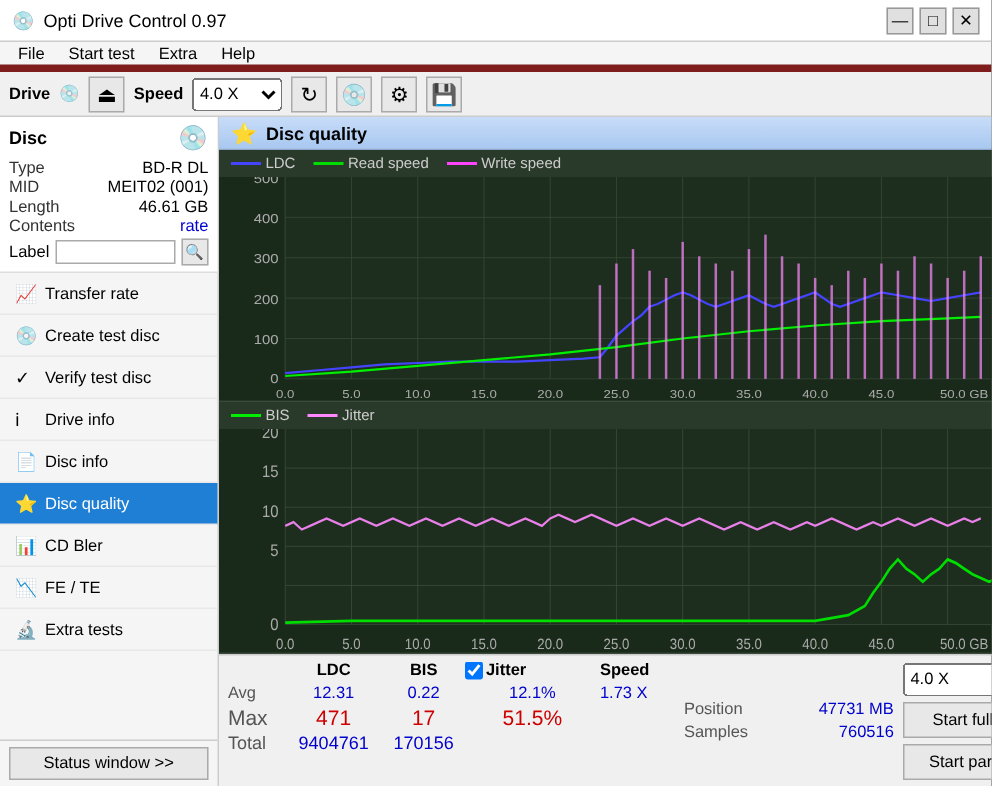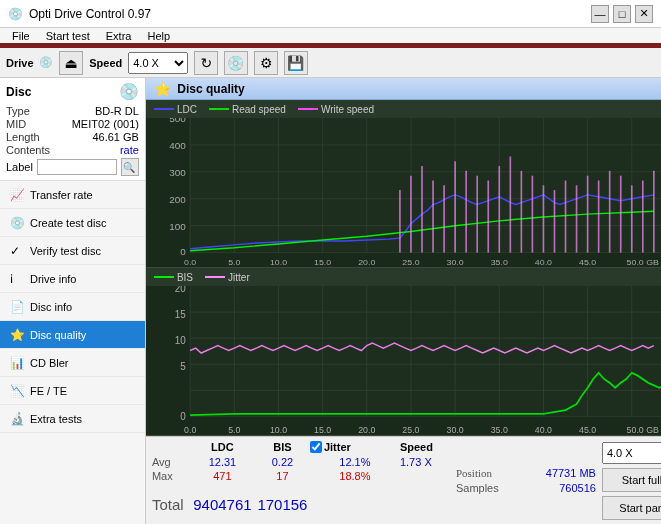--- a/index.html
+++ b/index.html
@@ -337,20 +337,23 @@
       <div class="nav-item">
         <span class="nav-icon">📉</span>
         <span>FE / TE</span>
       </div>
       <div class="nav-item">
         <span class="nav-icon">🔬</span>
         <span>Extra tests</span>
       </div>
     </div>
 
+    <div id="status-window">
+      <button class="status-btn">Status window &gt;&gt;</button>
+    </div>
   </div>
 
   <div id="dq-panel">
 
     <div id="dq-title-bar">
       <span id="dq-icon">⭐</span>
       <span>Disc quality</span>
     </div>
 
     <div style="flex:1; display:flex; flex-direction:column; background:#1e2e1e; overflow:hidden;">
@@ -546,37 +549,37 @@
           </div>
 
           <div style="display:flex; font-size:11px; margin-bottom:2px;">
             <span style="width:38px; color:#555;">Avg</span>
             <span style="width:65px; text-align:center; color:#0000cc;">12.31</span>
             <span style="width:55px; text-align:center; color:#0000cc;">0.22</span>
             <span style="width:90px; text-align:center; color:#0000cc;">12.1%</span>
             <span style="color:#0000cc;">1.73 X</span>
           </div>
 
-          <div style="display:flex; font-size:11px; margin-bottom:14px;">
+          <div style="display:flex; font-size:14px; margin-bottom:2px;">
             <span style="width:38px; color:#555;">Max</span>
             <span style="width:65px; text-align:center; color:#cc0000;">471</span>
             <span style="width:55px; text-align:center; color:#cc0000;">17</span>
-            <span style="width:90px; text-align:center; color:#cc0000;">18.8%</span>
-          </div>
-
-          <div style="display:flex; font-size:15px;">
+            <span style="width:90px; text-align:center; color:#cc0000;">51.5%</span>
+          </div>
+
+          <div style="display:flex; font-size:12px;">
             <span style="width:38px; color:#555;">Total</span>
             <span style="width:65px; text-align:center; color:#0000cc;">9404761</span>
             <span style="width:55px; text-align:center; color:#0000cc;">170156</span>
           </div>
         </div>
 
         <div style="width:140px; font-size:11px; display:flex; flex-direction:column; gap:3px; justify-content:center;">
           <div style="display:flex; justify-content:space-between;">
-            <span style="color:#555;font-family:Liberation Serif, serif;">Position</span>
+            <span style="color:#555;">Position</span>
             <span style="color:#0000cc;">47731 MB</span>
           </div>
           <div style="display:flex; justify-content:space-between;">
             <span style="color:#555;">Samples</span>
             <span style="color:#0000cc;">760516</span>
           </div>
         </div>
 
         <div style="display:flex; flex-direction:column; gap:4px; justify-content:center; align-items:stretch; width:90px;">
           <select style="height:22px; font-size:11px; width:88px;">

